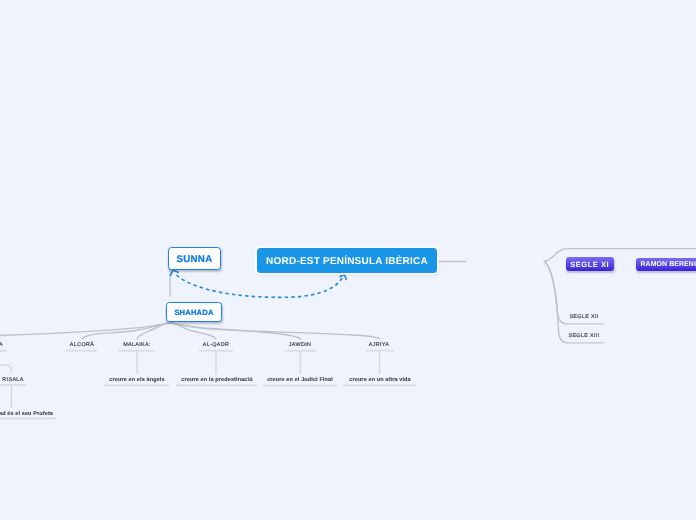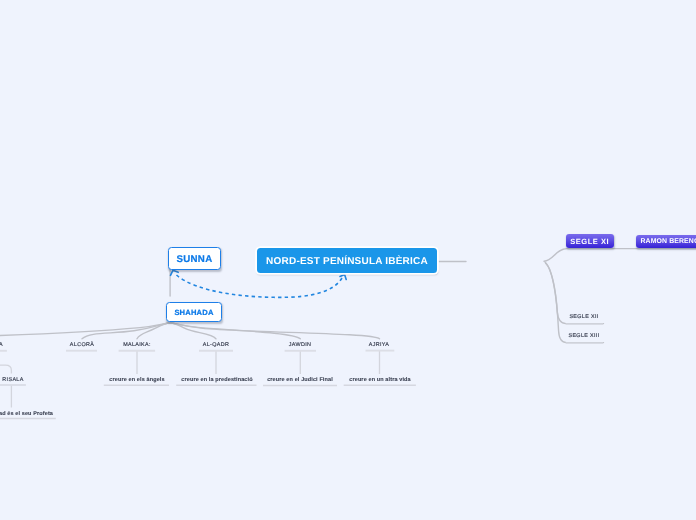--- a/index.html
+++ b/index.html
@@ -8,21 +8,21 @@
   #stage{position:relative;width:696px;height:520px;overflow:hidden;}
   .node,.tl{will-change:transform;}
   svg.links{position:absolute;left:0;top:0;width:696px;height:520px;pointer-events:none;}
   .node{position:absolute;box-sizing:border-box;display:flex;align-items:center;justify-content:center;white-space:nowrap;}
   .nbox{border:1.8px solid #1e7fe8;background:#fff;border-radius:3.5px;color:#0d7ae8;font-weight:bold;
         -webkit-text-stroke:0.22px #0d7ae8;
         box-shadow:0.8px 1.8px 1.8px rgba(70,80,100,.32);margin-left:24px;}
   .filled{background:#1a96e9;color:#fff;border-radius:3.5px;font-weight:bold;
           box-shadow:0 0 0 1.8px #fff, 0.8px 1.6px 1.8px rgba(70,80,100,.30);}
   .purple{background:linear-gradient(180deg,#7a6bec 0%,#6253e5 38%,#4b38dd 72%,#3622d6 100%);color:#fff;border-radius:3px;
-          font-weight:bold;box-shadow:0.6px 1.4px 1.6px rgba(70,80,100,.30);}
+          font-weight:bold;box-shadow:0.6px 1.4px 1.6px rgba(70,80,100,.30);margin-top:23px;}
   .tl{position:absolute;white-space:nowrap;color:#3d4354;transform:translate(-50%,-100%);text-align:center;}
   .cap{font-size:5.4px;letter-spacing:0.35px;-webkit-text-stroke:0.18px #3d4354;}
   .leaf{font-size:5.5px;font-weight:bold;letter-spacing:0.12px;-webkit-text-stroke:0.1px #3d4354;}
 </style>
 </head>
 <body>
 
 <div id="stage">
 
   <svg class="links" viewBox="0 0 696 520">

